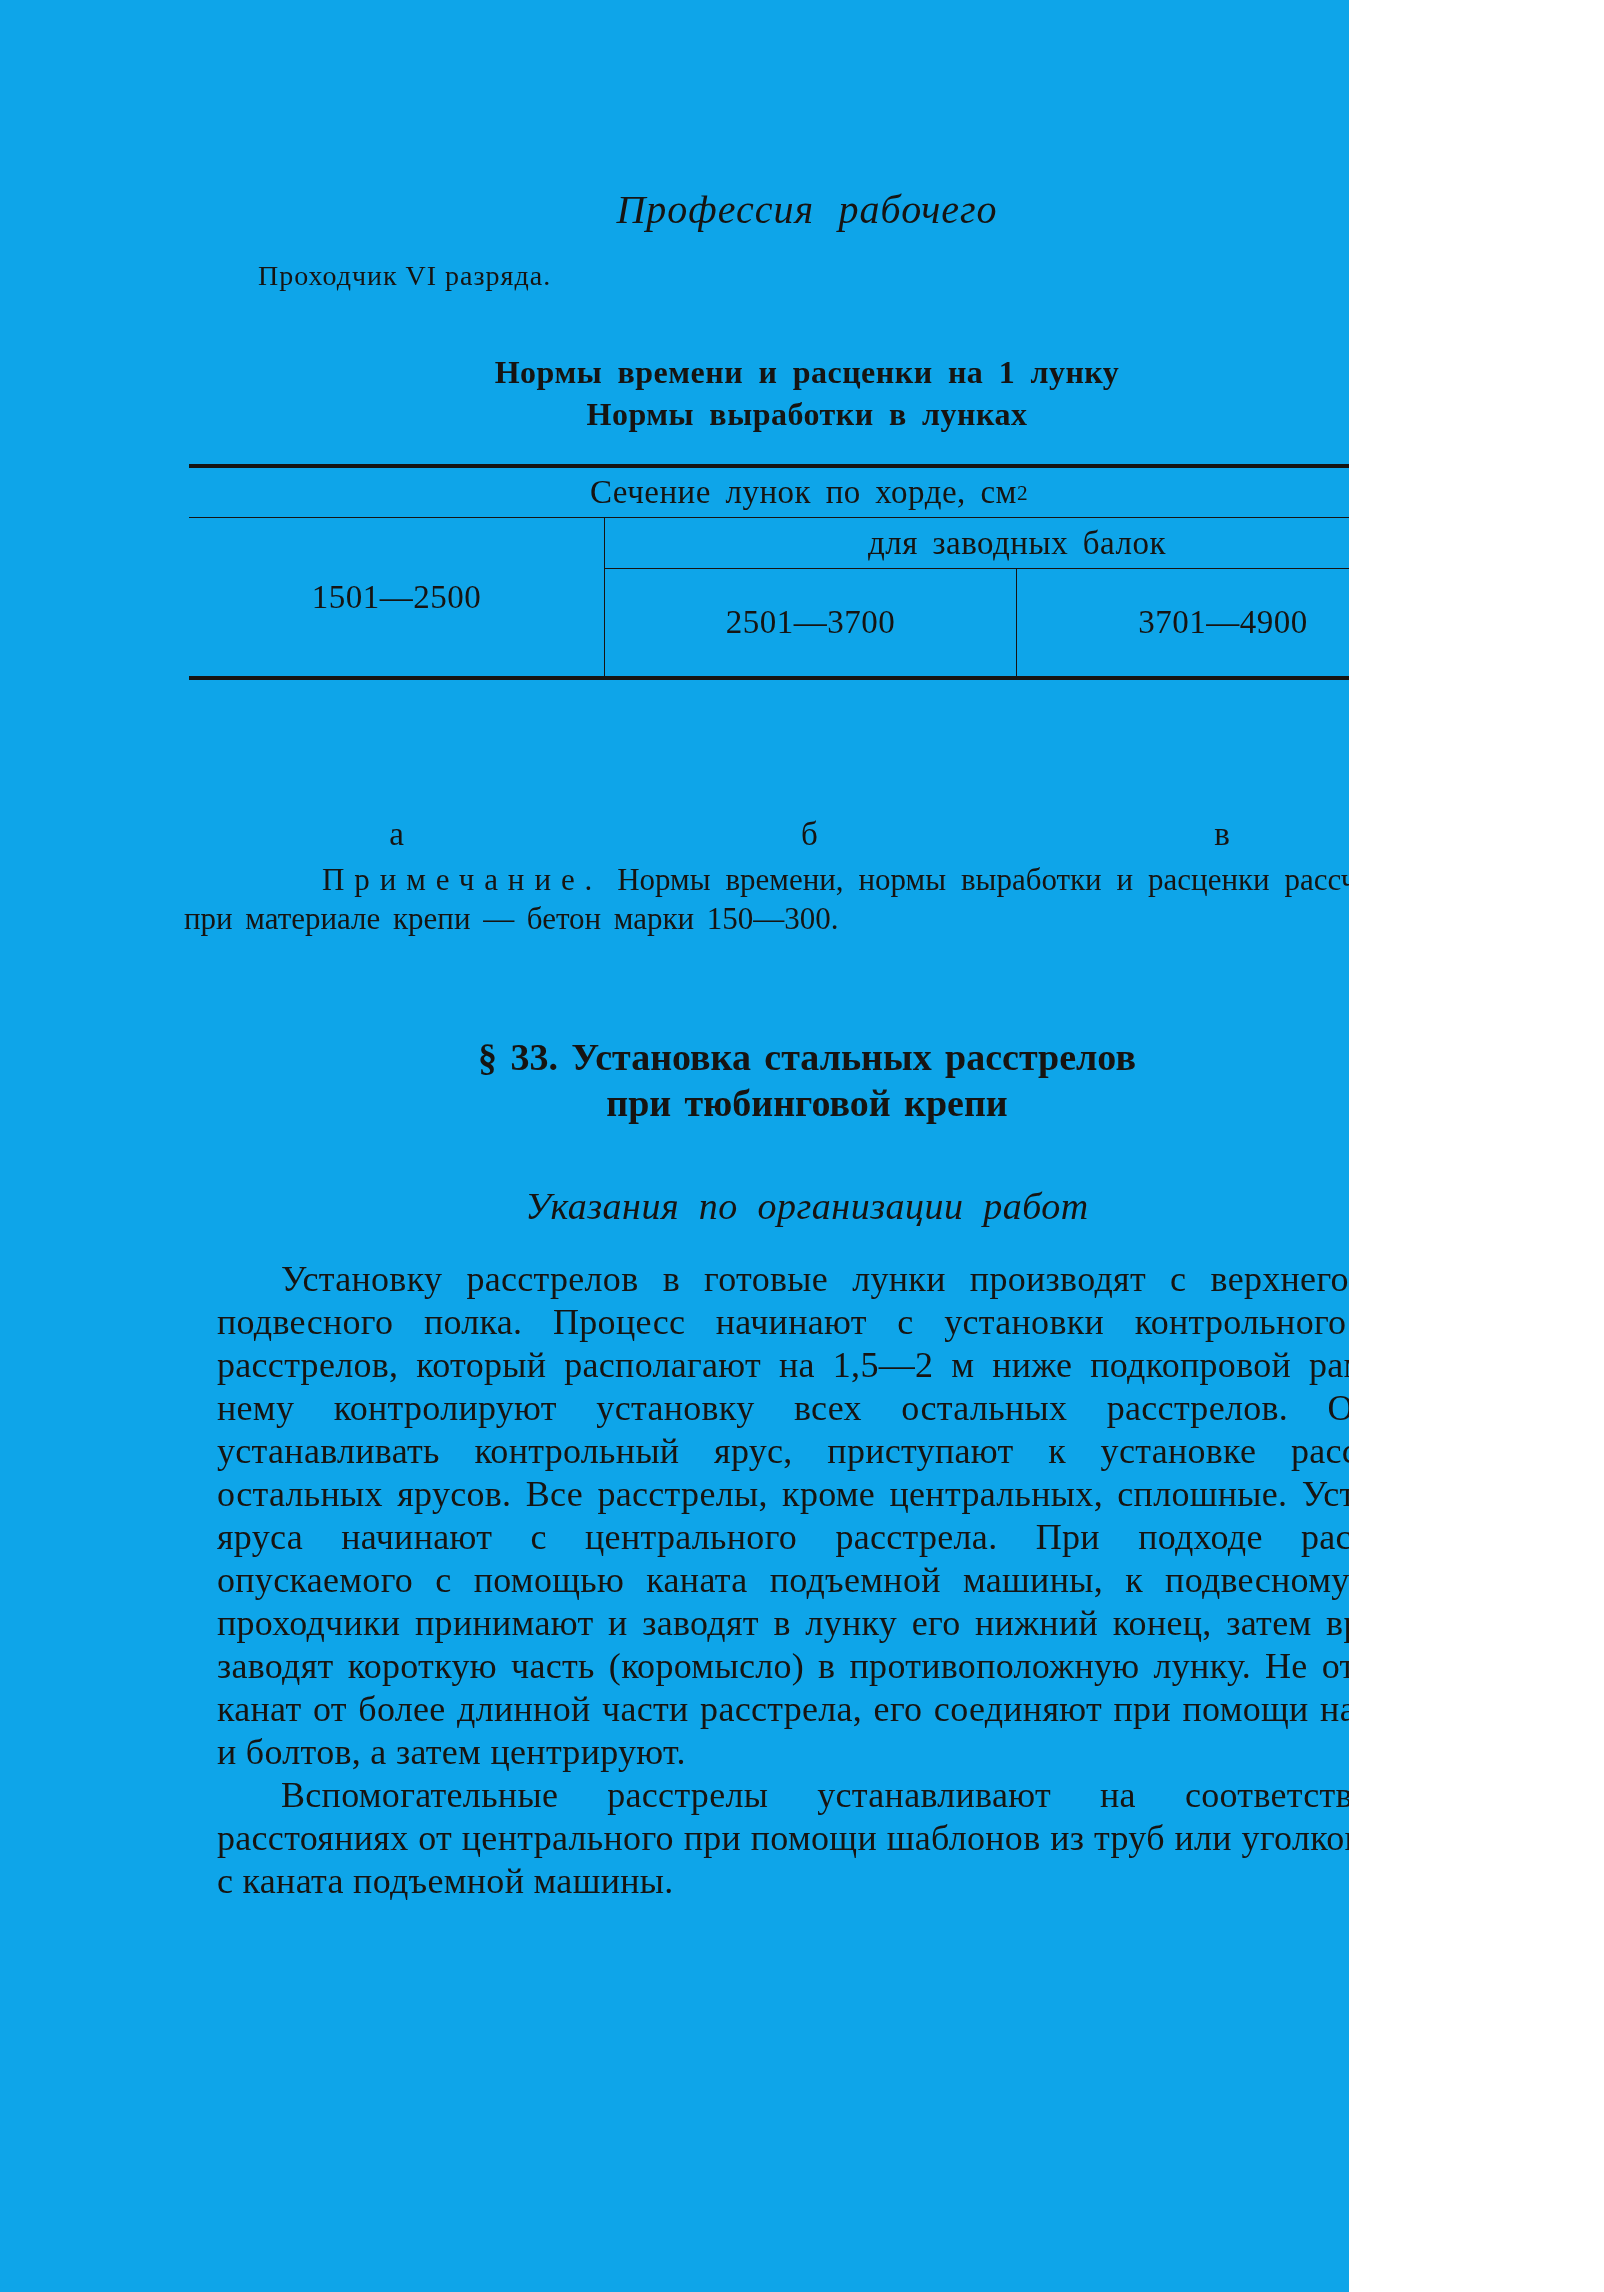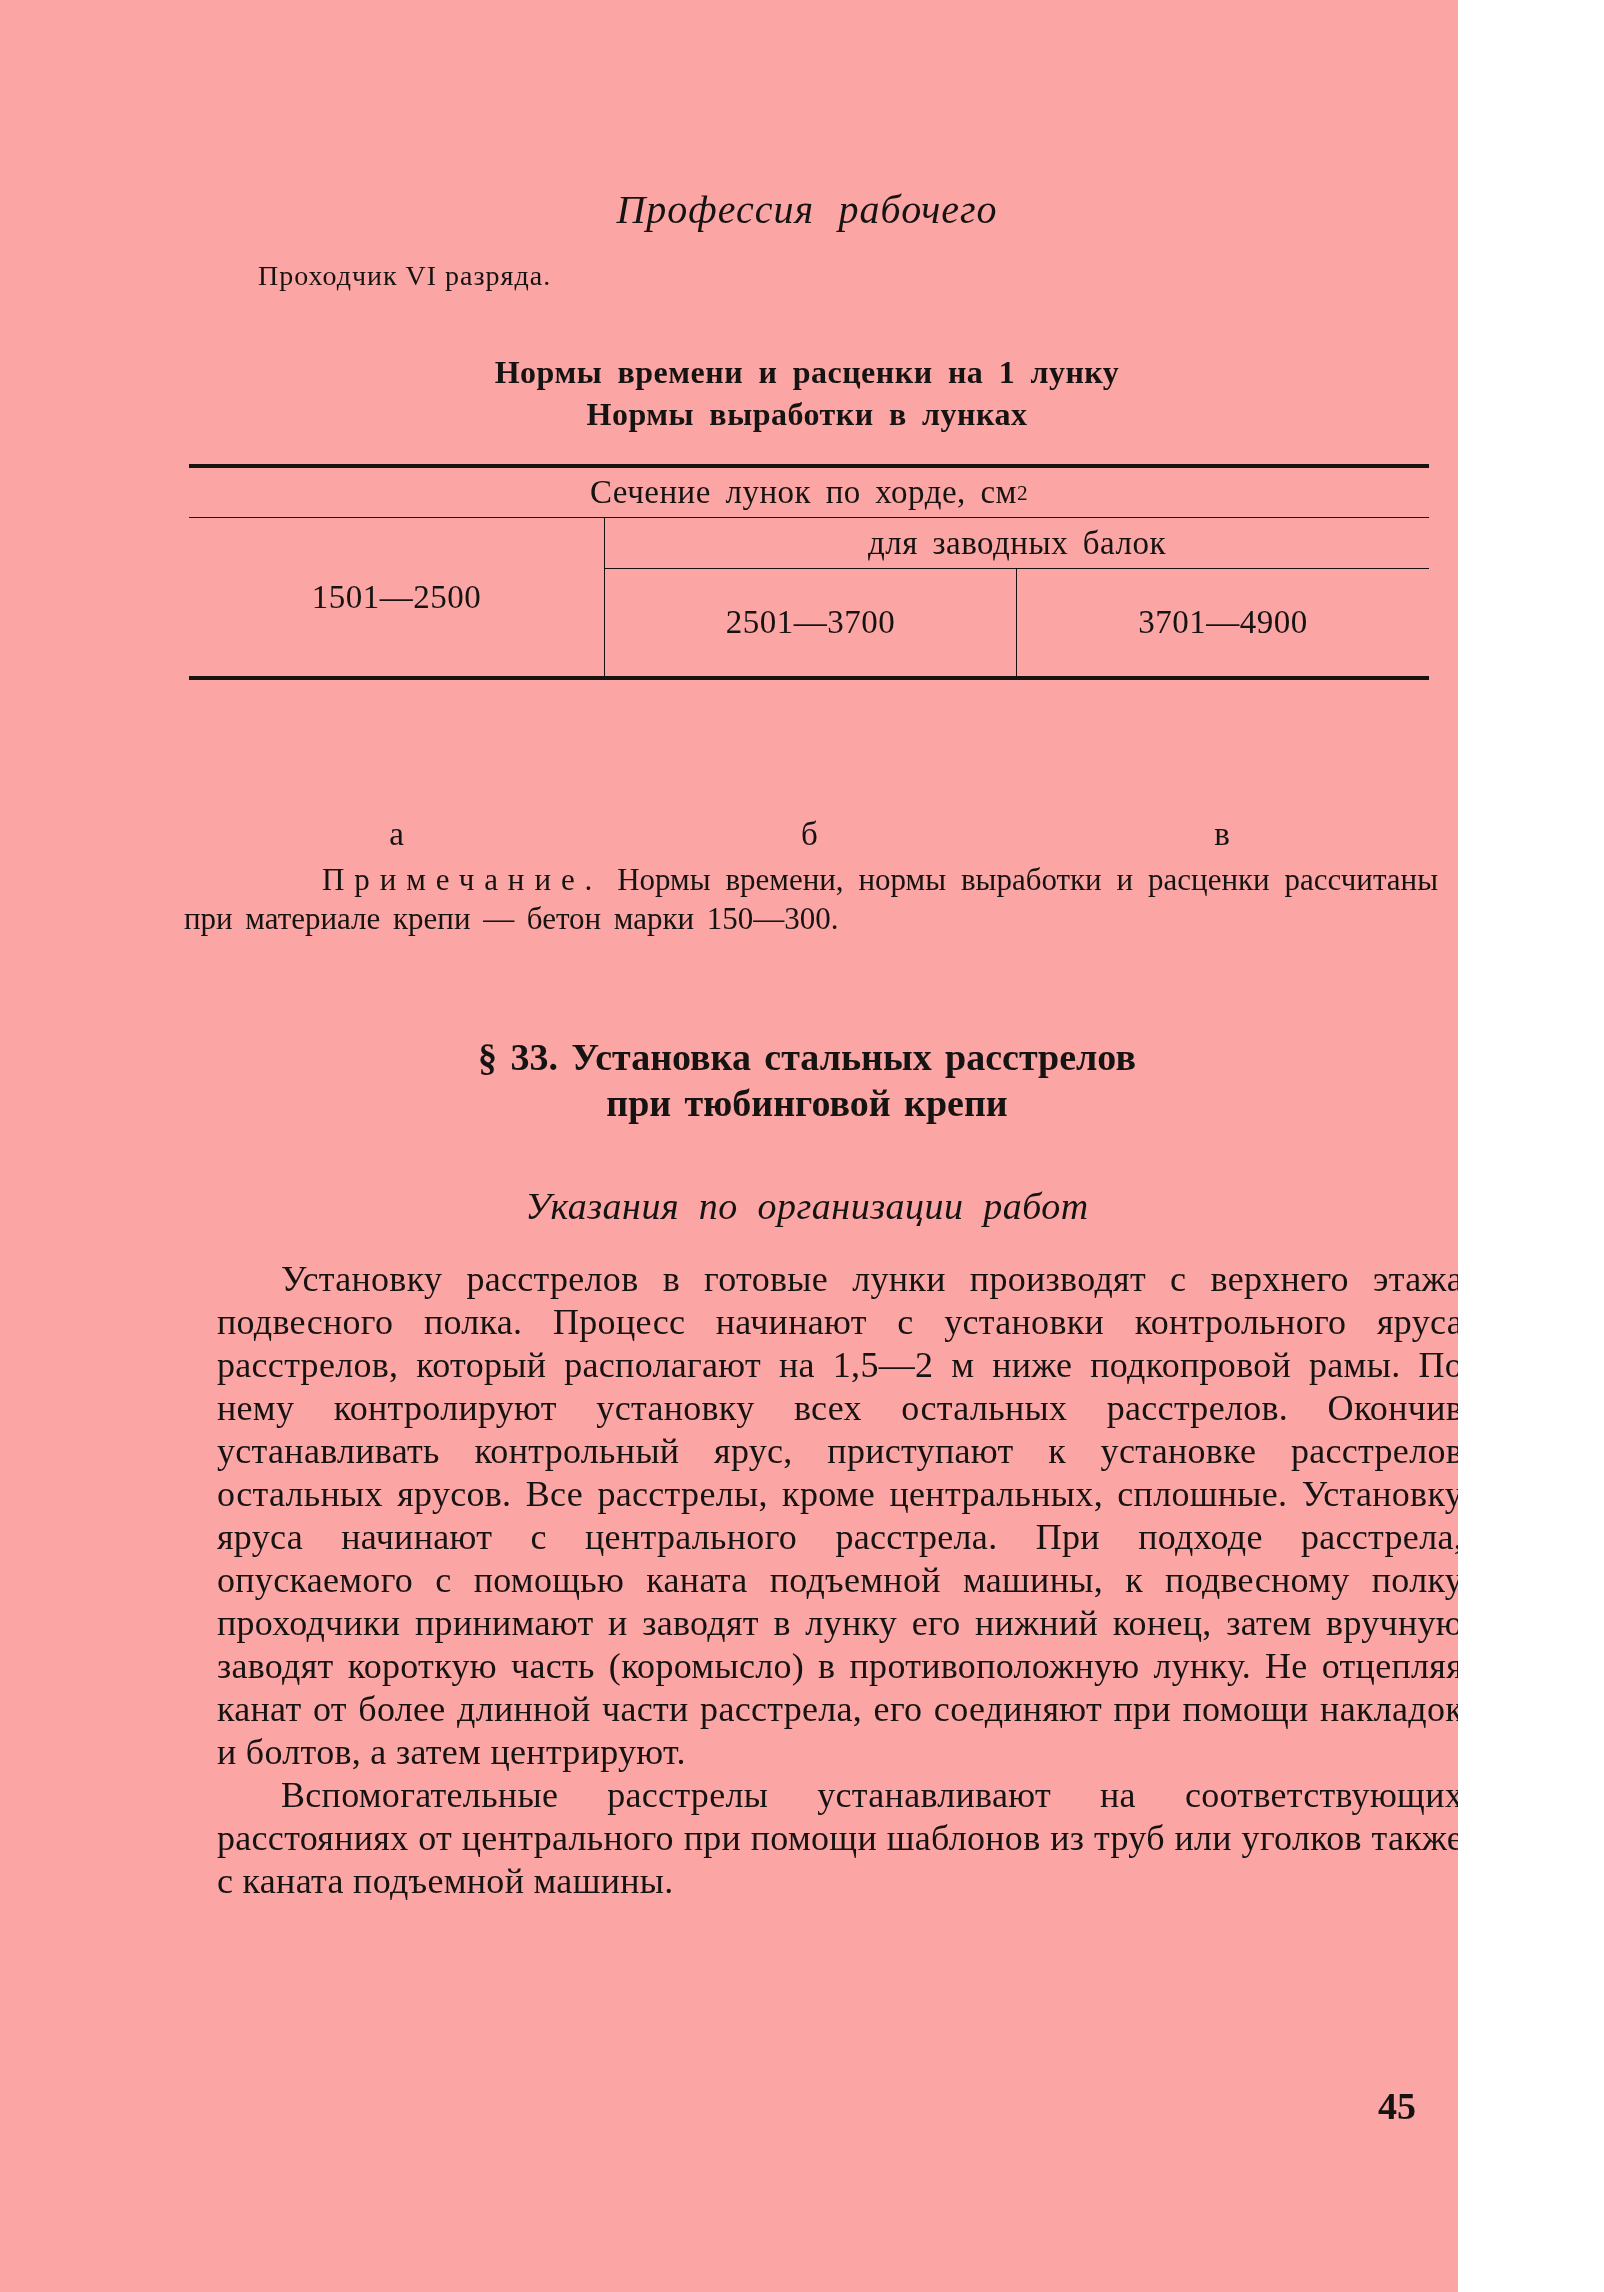--- a/index.html
+++ b/index.html
@@ -1,19 +1,19 @@
 <!DOCTYPE html>
 <html lang="ru"><head>
 <meta charset="utf-8">
 <style>
   html,body{margin:0;padding:0;background:#ffffff;}
   .page{
     position:relative;
-    width:1458px;height:2292px;
-    background:#fca5a5;
+    width:1349px;height:2292px;
+    background:#0ea5e9;
     color:#161412;
     font-family:"Liberation Serif","DejaVu Serif",serif;
     overflow:hidden;
     text-decoration:underline;
   }
   
   .profession-label{
     position:absolute;top:186px;left:184px;width:1246px;
     text-align:center;font-style:italic;font-size:40px;
     word-spacing:13.6px;letter-spacing:1px;

